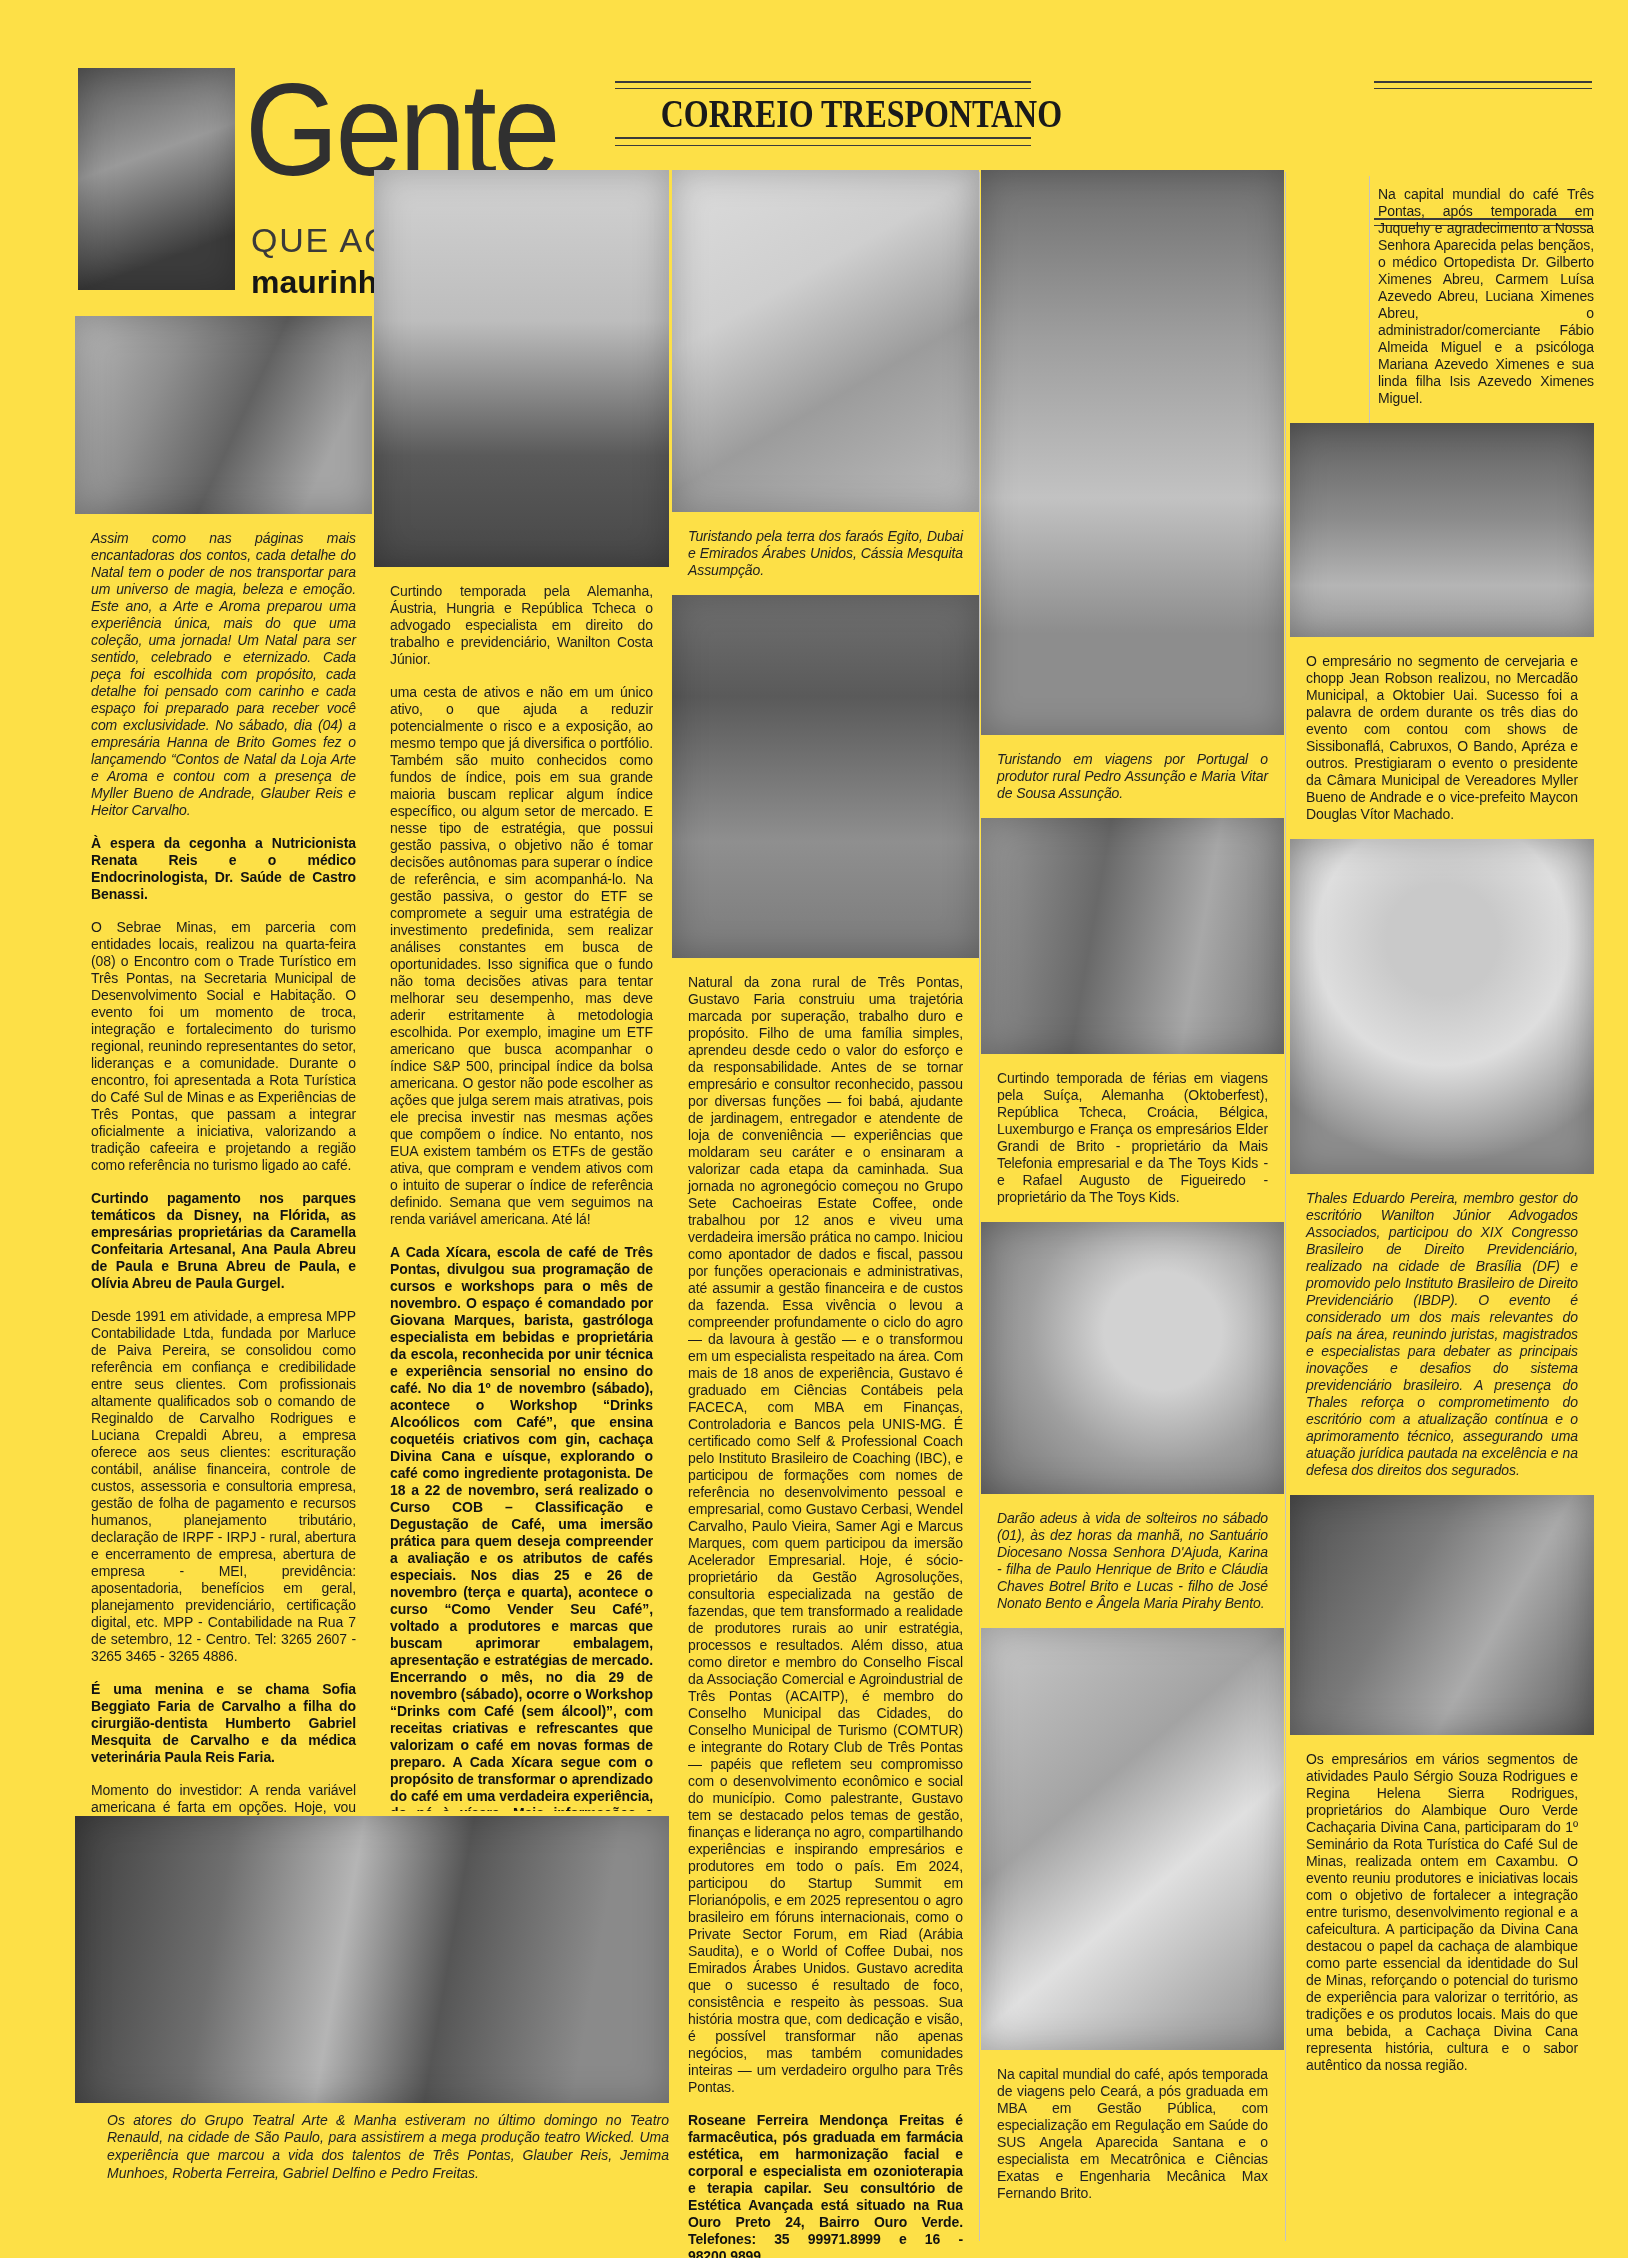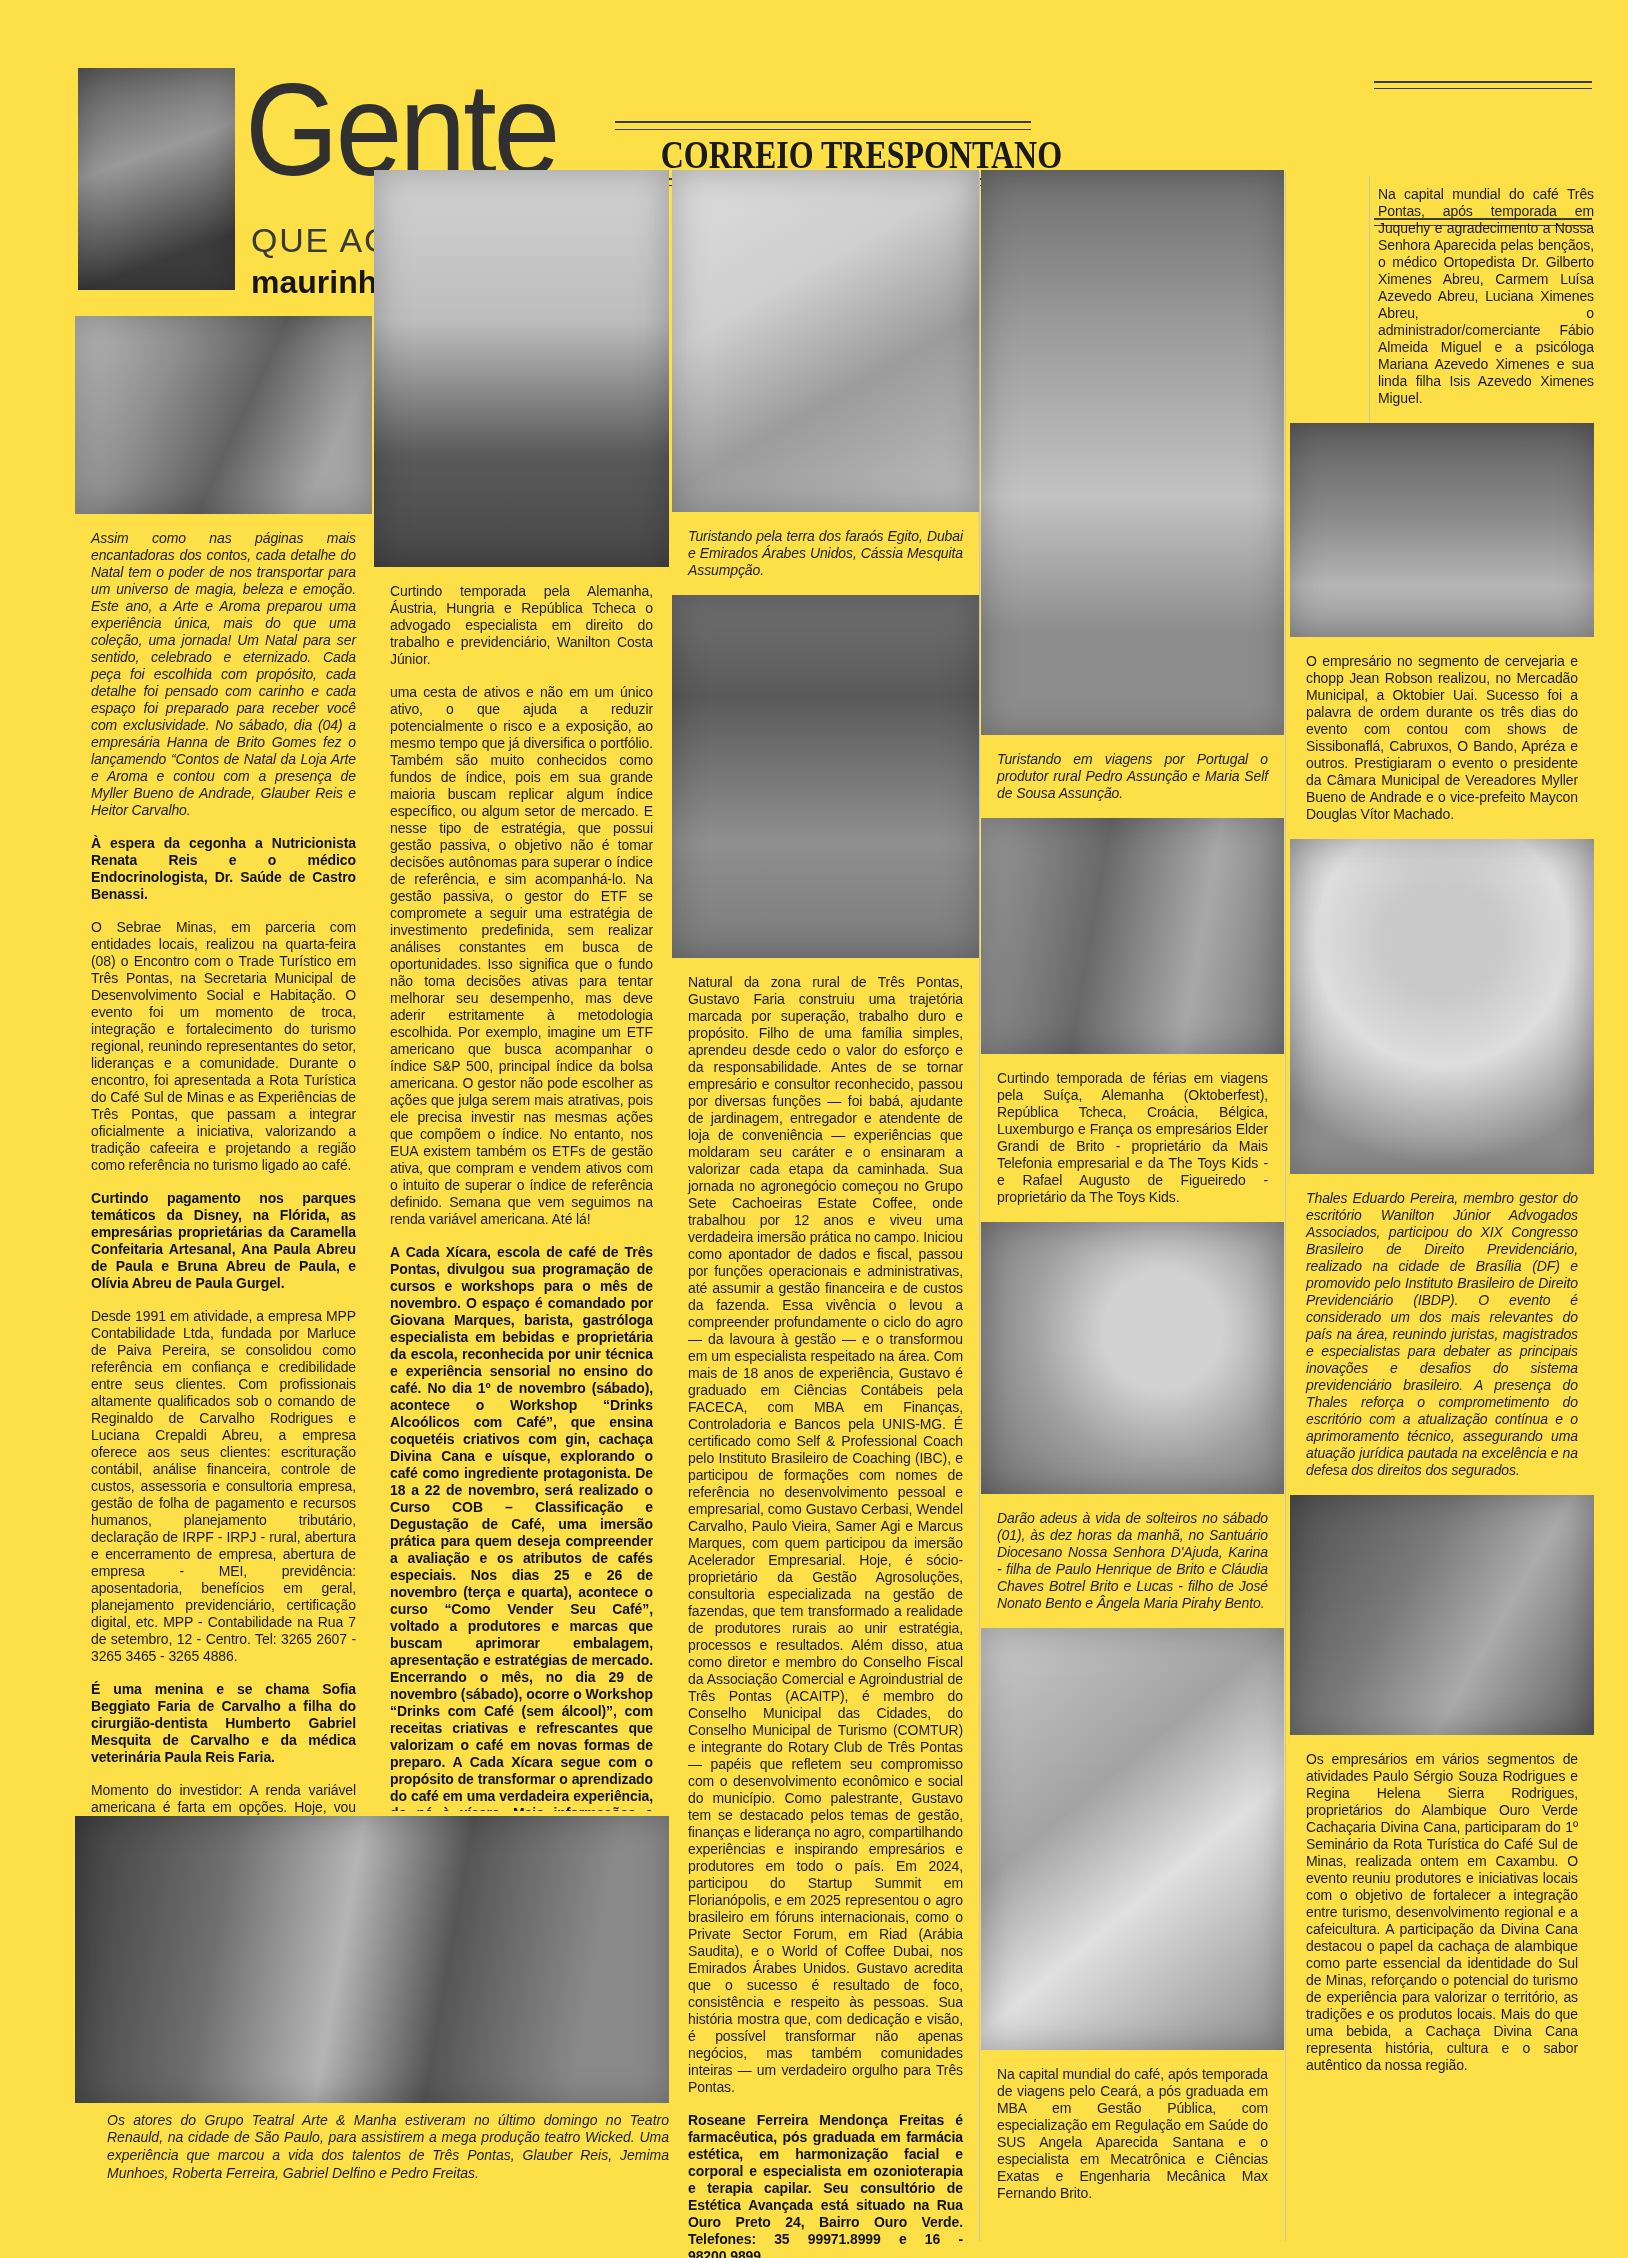--- a/index.html
+++ b/index.html
@@ -22,21 +22,21 @@
   .ph-divina{background:linear-gradient(120deg,#4f4f4f,#7a7a7a 38%,#ababab 64%,#5e5e5e);}
 
   .col p{margin:16px;font-size:14px;line-height:17px;text-align:justify;letter-spacing:-0.1px;}
   .col .bold{font-weight:700;color:#111;}
   .col .ital{font-style:italic;color:#222;}
   .cap{font-size:14px;line-height:17.6px;text-align:justify;color:#222;margin:0;} .gap10{margin-top:8.8px;} .gap12{margin-top:10.6px;}
   .gap14{margin-top:12.4px;} .gap16{margin-top:14px;} .gap26{margin-top:23px;}
 
   .drule{height:5.3px;border-top:2.6px solid #3b3b3b;border-bottom:1.8px solid #3b3b3b;}
   #masthead{left:615px;top:81px;width:416px;height:145px;display:flex;
-            flex-direction:column;justify-content:center;}
+            flex-direction:column;justify-content:flex-start;}
   #masthead .title{font-family:"Liberation Serif",serif;font-weight:700;font-size:41px;
             text-align:center;white-space:nowrap;transform:scaleX(.78);color:#1a1a1a;margin:0;}
   #pageinfo{left:1374px;top:81px;width:218px;height:145px;display:flex;
             flex-direction:column;justify-content:space-between;}
   #pageinfo .pnum{font-size:30px;font-weight:700;text-align:right;margin:0;line-height:32px;}
   #pageinfo .pdate{font-size:17px;font-weight:700;text-align:right;margin:1.8px 0 12.4px 0;}
   #brand-gente{left:245px;top:42px;font-size:131px;font-weight:300;letter-spacing:-3.5px;
             color:#303030;line-height:1.35;transform:scaleX(.92);transform-origin:left;}
   #brand-sub{left:251px;top:221px;font-size:34px;letter-spacing:1.8px;color:#3a3a3a;}
   #brand-author{left:251px;top:264px;font-size:32px;font-weight:700;color:#161616;}
@@ -93,21 +93,21 @@
   <div class="abs col" style="left:672px;top:170px;width:307px;height:2088px;overflow:hidden;">
     <div class="photo ph-cassia" style="height:342px;"></div>
     <p class="cap ital gap12" style="font-style:italic;">Turistando pela terra dos faraós Egito, Dubai e Emirados Árabes Unidos, Cássia Mesquita Assumpção.</p>
     <div class="photo ph-gustavo gap14" style="height:363px;"></div>
     <p class="gap12">Natural da zona rural de Três Pontas, Gustavo Faria construiu uma trajetória marcada por superação, trabalho duro e propósito. Filho de uma família simples, aprendeu desde cedo o valor do esforço e da responsabilidade. Antes de se tornar empresário e consultor reconhecido, passou por diversas funções — foi babá, ajudante de jardinagem, entregador e atendente de loja de conveniência — experiências que moldaram seu caráter e o ensinaram a valorizar cada etapa da caminhada. Sua jornada no agronegócio começou no Grupo Sete Cachoeiras Estate Coffee, onde trabalhou por 12 anos e viveu uma verdadeira imersão prática no campo. Iniciou como apontador de dados e fiscal, passou por funções operacionais e administrativas, até assumir a gestão financeira e de custos da fazenda. Essa vivência o levou a compreender profundamente o ciclo do agro — da lavoura à gestão — e o transformou em um especialista respeitado na área. Com mais de 18 anos de experiência, Gustavo é graduado em Ciências Contábeis pela FACECA, com MBA em Finanças, Controladoria e Bancos pela UNIS-MG. É certificado como Self &amp; Professional Coach pelo Instituto Brasileiro de Coaching (IBC), e participou de formações com nomes de referência no desenvolvimento pessoal e empresarial, como Gustavo Cerbasi, Wendel Carvalho, Paulo Vieira, Samer Agi e Marcus Marques, com quem participou da imersão Acelerador Empresarial. Hoje, é sócio-proprietário da Gestão Agrosoluções, consultoria especializada na gestão de fazendas, que tem transformado a realidade de produtores rurais ao unir estratégia, processos e resultados. Além disso, atua como diretor e membro do Conselho Fiscal da Associação Comercial e Agroindustrial de Três Pontas (ACAITP), é membro do Conselho Municipal das Cidades, do Conselho Municipal de Turismo (COMTUR) e integrante do Rotary Club de Três Pontas — papéis que refletem seu compromisso com o desenvolvimento econômico e social do município. Como palestrante, Gustavo tem se destacado pelos temas de gestão, finanças e liderança no agro, compartilhando experiências e inspirando empresários e produtores em todo o país. Em 2024, participou do Startup Summit em Florianópolis, e em 2025 representou o agro brasileiro em fóruns internacionais, como o Private Sector Forum, em Riad (Arábia Saudita), e o World of Coffee Dubai, nos Emirados Árabes Unidos. Gustavo acredita que o sucesso é resultado de foco, consistência e respeito às pessoas. Sua história mostra que, com dedicação e visão, é possível transformar não apenas negócios, mas também comunidades inteiras — um verdadeiro orgulho para Três Pontas.</p>
     <p class="bold gap16">Roseane Ferreira Mendonça Freitas é farmacêutica, pós graduada em farmácia estética, em harmonização facial e corporal e especialista em ozonioterapia e terapia capilar. Seu consultório de Estética Avançada está situado na Rua Ouro Preto 24, Bairro Ouro Verde. Telefones: 35 99971.8999 e 16 - 98200.9899.</p>
   </div>
 
   <div class="abs col" style="left:981px;top:170px;width:303px;height:2088px;overflow:hidden;">
     <div class="photo ph-family" style="height:565px;"></div>
-    <p class="cap ital gap12" style="font-style:italic;">Turistando em viagens por Portugal o produtor rural Pedro Assunção e Maria Self de Sousa Assunção.</p>
+    <p class="cap ital gap12" style="font-style:italic;">Turistando em viagens por Portugal o produtor rural Pedro Assunção e Maria Vitar de Sousa Assunção.</p>
     <div class="photo ph-twomen gap14" style="height:236px;"></div>
     <p class="cap gap12">Curtindo temporada de férias em viagens pela Suíça, Alemanha (Oktoberfest), República Tcheca, Croácia, Bélgica, Luxemburgo e França os empresários Elder Grandi de Brito - proprietário da Mais Telefonia empresarial e da The Toys Kids - e Rafael Augusto de Figueiredo - proprietário da The Toys Kids.</p>
     <div class="photo ph-couple gap14" style="height:272px;"></div>
     <p class="cap ital gap12" style="font-style:italic;">Darão adeus à vida de solteiros no sábado (01), às dez horas da manhã, no Santuário Diocesano Nossa Senhora D'Ajuda, Karina - filha de Paulo Henrique de Brito e Cláudia Chaves Botrel Brito e Lucas - filho de José Nonato Bento e Ângela Maria Pirahy Bento.</p>
     <div class="photo ph-couplehat gap14" style="height:422px;"></div>
     <p class="cap gap12">Na capital mundial do café, após temporada de viagens pelo Ceará, a pós graduada em MBA em Gestão Pública, com especialização em Regulação em Saúde do SUS Angela Aparecida Santana e o especialista em Mecatrônica e Ciências Exatas e Engenharia Mecânica Max Fernando Brito.</p>
   </div>
 
   <div class="abs col" style="left:1290px;top:170px;width:304px;height:2088px;overflow:hidden;">
     <p style="margin-left:88px;width:216px;">Na capital mundial do café Três Pontas, após temporada em Juquehy e agradecimento a Nossa Senhora Aparecida pelas bençãos, o médico Ortopedista Dr. Gilberto Ximenes Abreu, Carmem Luísa Azevedo Abreu, Luciana Ximenes Abreu, o administrador/comerciante Fábio Almeida Miguel e a psicóloga Mariana Azevedo Ximenes e sua linda filha Isis Azevedo Ximenes Miguel.</p>

